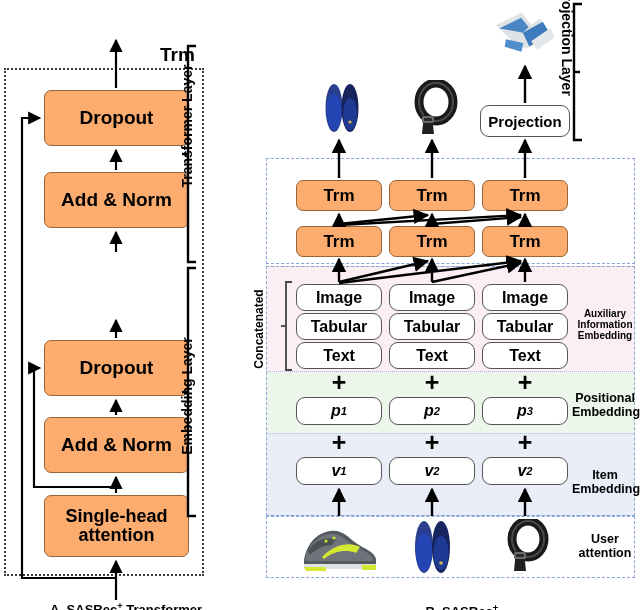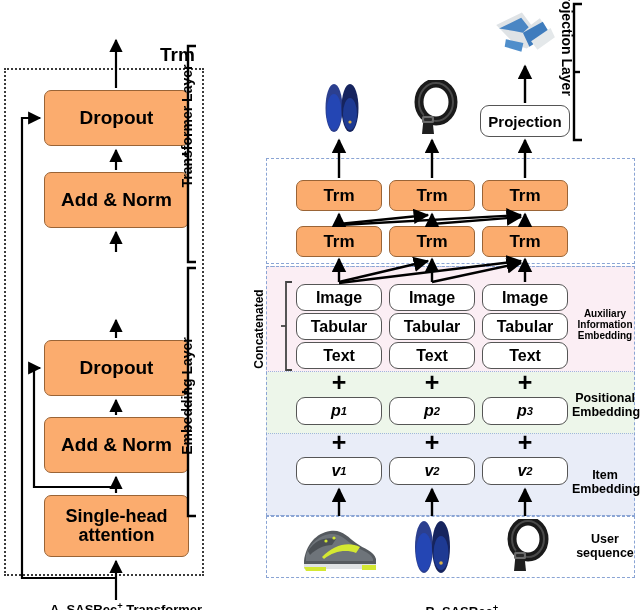--- a/index.html
+++ b/index.html
@@ -228,21 +228,21 @@
   </div>
 
   <div class="lab-c abs" style="left:572px;top:308px;width:66px;font-size:10px;white-space:pre-line;">Auxiliary
 Information
 Embedding</div>
   <div class="lab-c abs" style="left:572px;top:391px;width:66px;font-size:12.5px;white-space:pre-line;">Positional
 Embedding</div>
   <div class="lab-c abs" style="left:572px;top:452px;width:66px;font-size:12.5px;white-space:pre-line;margin-top:16px;">Item
 Embedding</div>
   <div class="lab-c abs" style="left:572px;top:532px;width:66px;font-size:12.5px;white-space:pre-line;">User
-sequence</div>
+attention</div>
 
   <div class="abs lab" style="left:411px;top:588px;font-size:13px;">
     <span>B. SASRec</span><span class="sup">+</span>
   </div>
 
   <svg class="overlay">
     <defs>
       <marker id="ah" markerWidth="7" markerHeight="7" refX="5.4" refY="3" orient="auto" markerUnits="strokeWidth">
         <path d="M0,0 L6,3 L0,6 z" fill="#000"></path>
       </marker>

